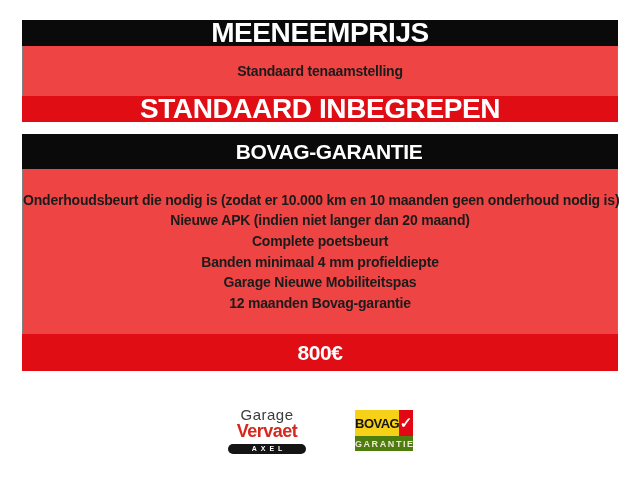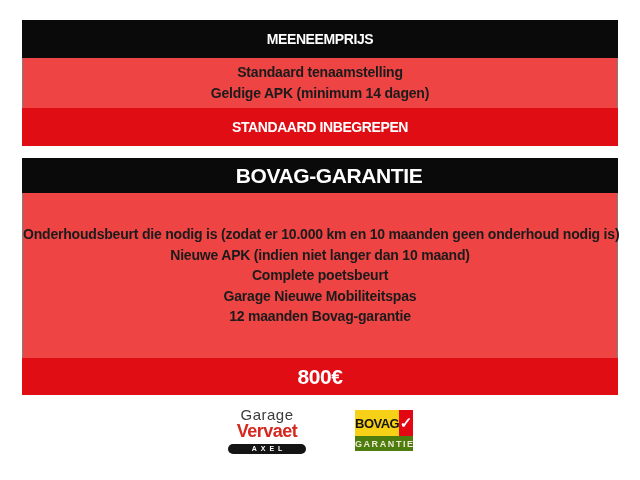--- a/index.html
+++ b/index.html
@@ -27,21 +27,21 @@
   .bar {
     display: flex;
     align-items: center;
     justify-content: center;
     font-weight: bold;
     color: #ffffff;
     letter-spacing: -0.4px;
   }
   .bar-black { background: #0a0a0a; }
   .bar-red   { background: #e00d15; }
-  .bar-h38 { height: 38px; font-size: 14px; }
+  .bar-h38 { height: 26px; font-size: 28px; }
   .bar-h35 { height: 35px; font-size: 21px; padding-left: 18px; }
   .bar-h37 { height: 37px; font-size: 21px; }
   .white-box {
     background: #ef4444;
     border-left: 1px solid #7f7f7f;
     border-right: 1px solid #7f7f7f;
     display: flex;
     flex-direction: column;
     justify-content: center;
     text-align: center;
@@ -141,37 +141,37 @@
 <div class="stage">
 
   <div class="card">
 
     <div class="bar bar-black bar-h38">
       <span>MEENEEMPRIJS</span>
     </div>
 
     <div class="white-box box-s1">
       <div class="line">Standaard tenaamstelling</div>
-      <div class="line">Geldige APK (minimum 14 dagen)</div>
     </div>
 
     <div class="bar bar-red bar-h38">
       <span>STANDAARD INBEGREPEN</span>
     </div>
 
     <div class="gap"></div>
 
     <div class="bar bar-black bar-h35">
       <span>BOVAG-GARANTIE</span>
     </div>
 
     <div class="white-box box-s2">
       <div class="line">Onderhoudsbeurt die nodig is (zodat er 10.000 km en 10 maanden geen onderhoud nodig is)</div>
-      <div class="line">Nieuwe APK (indien niet langer dan 10 maand)</div>
+      <div class="line">Nieuwe APK (indien niet langer dan 20 maand)</div>
       <div class="line">Complete poetsbeurt</div>
+      <div class="line">Banden minimaal 4 mm profieldiepte</div>
       <div class="line">Garage Nieuwe Mobiliteitspas</div>
       <div class="line">12 maanden Bovag-garantie</div>
     </div>
 
     <div class="bar bar-red bar-h37">
       <span>800€</span>
     </div>
 
   </div>
 

